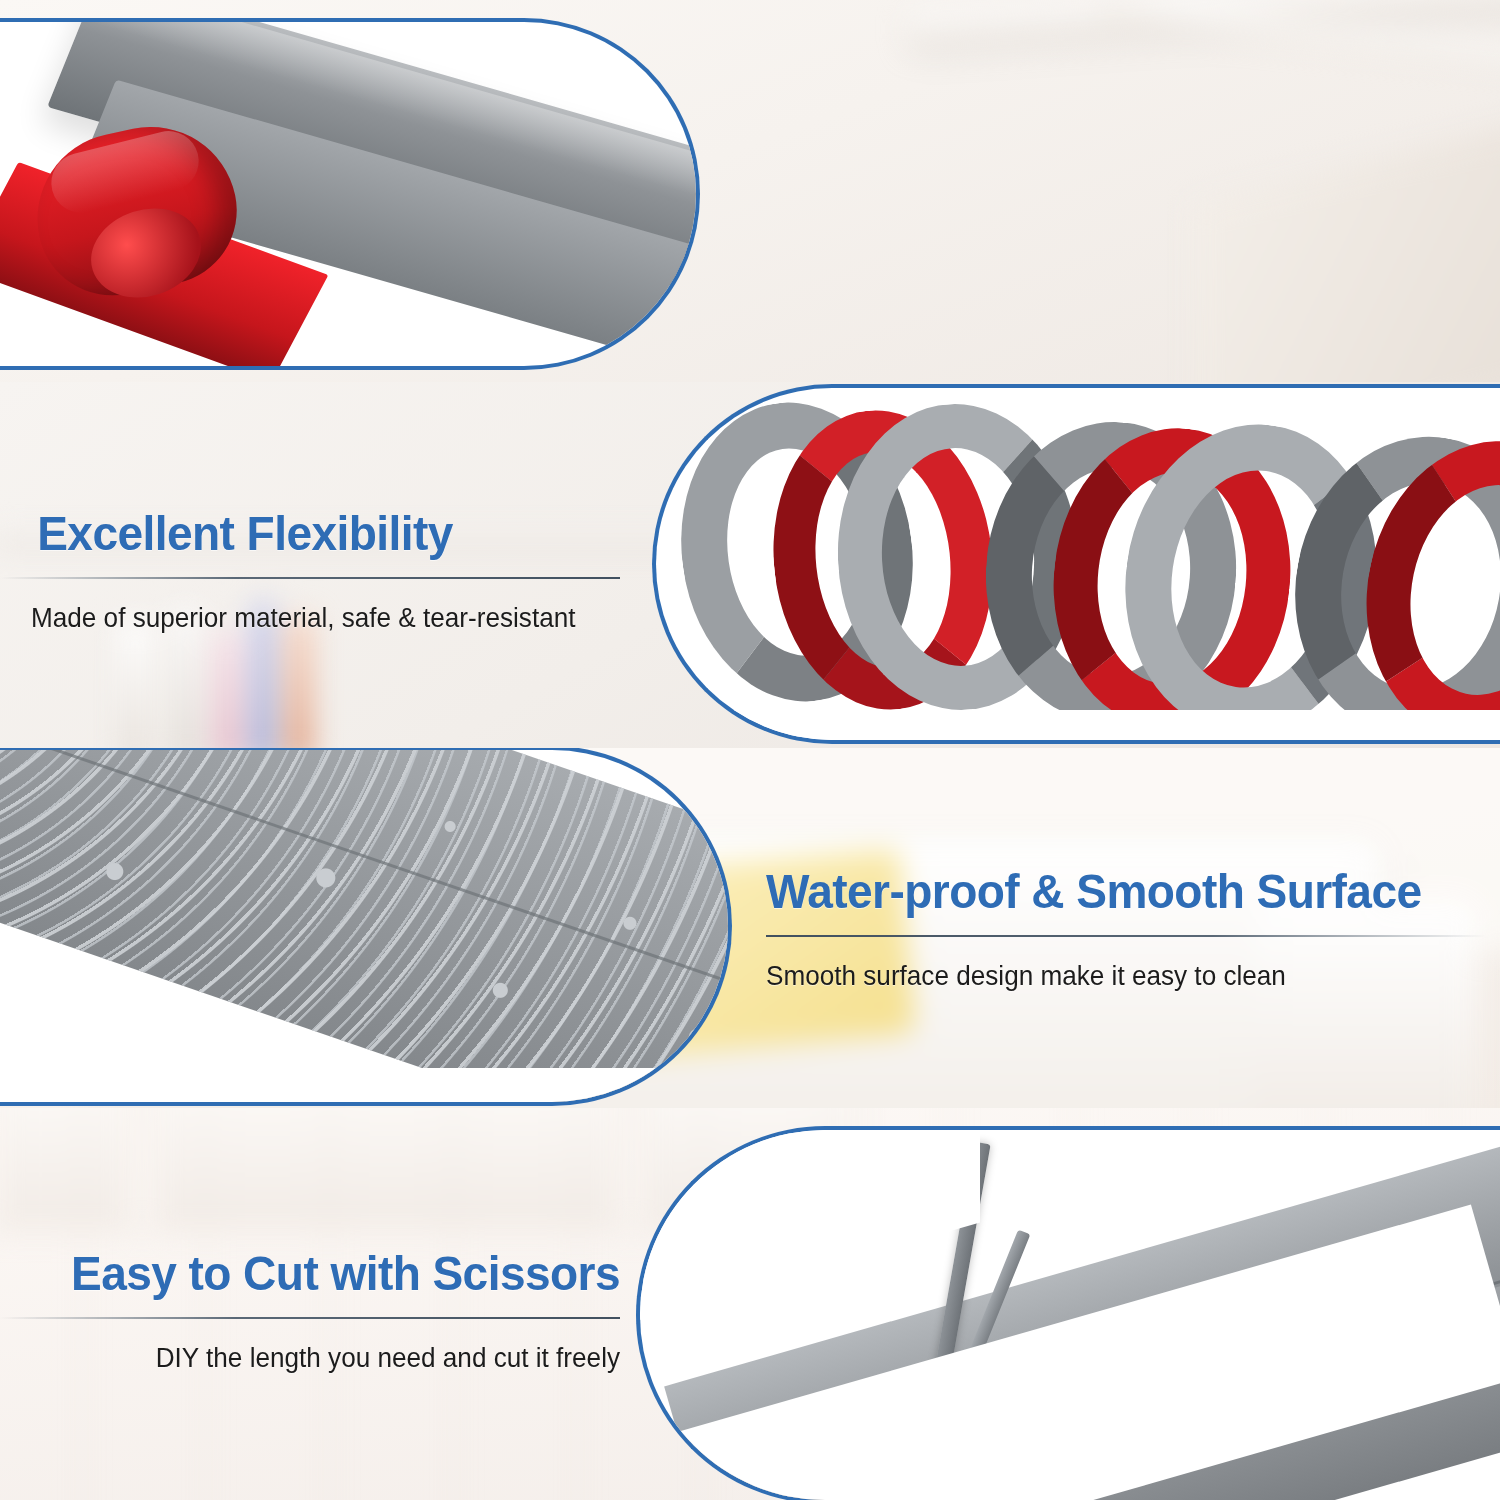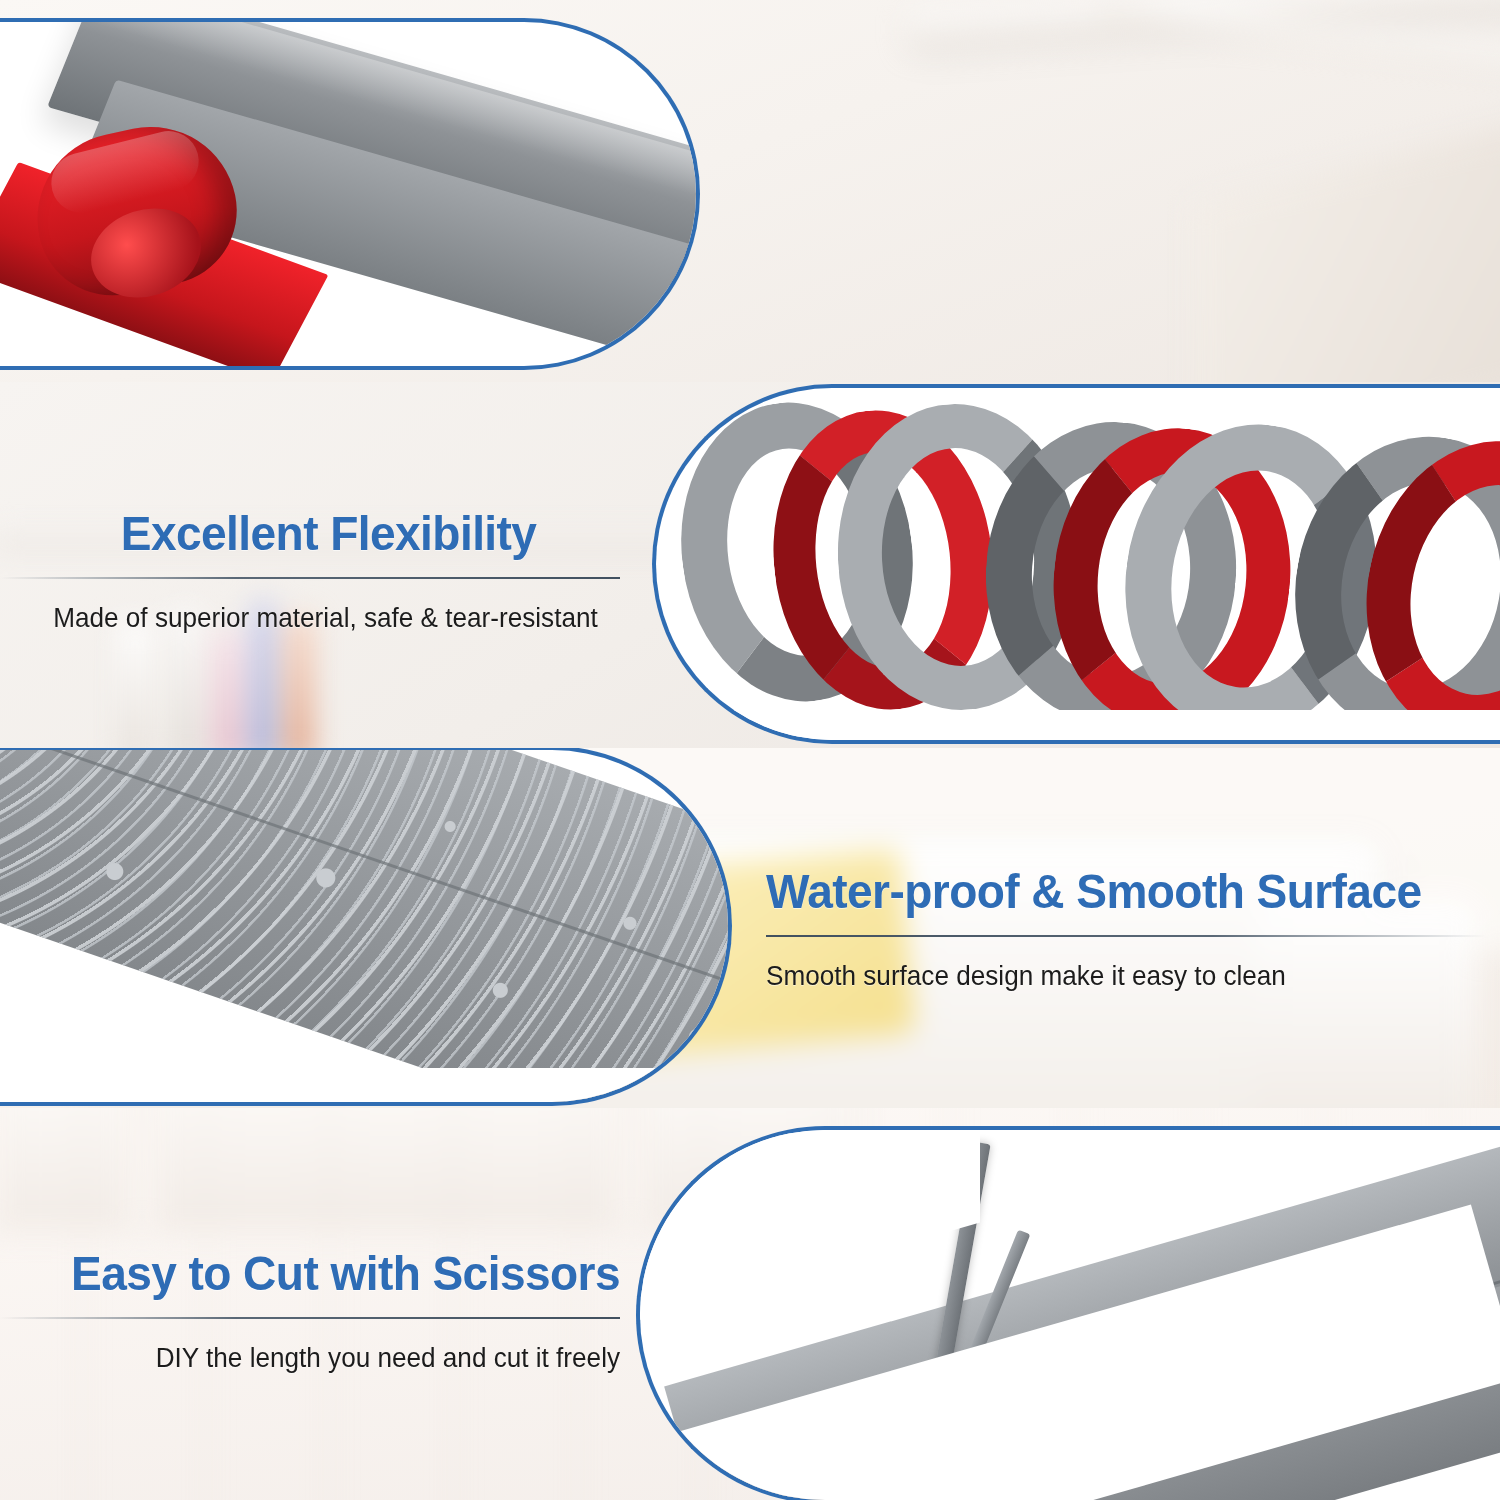--- a/index.html
+++ b/index.html
@@ -134,21 +134,21 @@
   .sub.right-align { transform-origin:right center; }
 
   
   #row1 { top:0; height:382px; }
   #panel1 { left:-60px; top:18px; width:760px; height:352px; }
   #txt1  { left:760px; top:118px; width:720px; }
 
   
   #row2 { top:382px; height:366px; }
   #panel2 { left:652px; top:2px; width:910px; height:360px; }
-  #txt2 { right:880px; top:126px; width:620px; text-align:center; }
+  #txt2 { right:880px; top:126px; width:620px; text-align:left; }
 
   
   #row3 { top:748px; height:360px; }
   #panel3 { left:-180px; top:-2px; width:912px; height:360px; }
   #txt3 { left:766px; top:118px; width:720px; }
 
   
   #row4 { top:1108px; height:392px; }
   #panel4 { left:636px; top:18px; width:920px; height:378px; }
   #txt4 { right:880px; top:140px; width:620px; text-align:right; }

